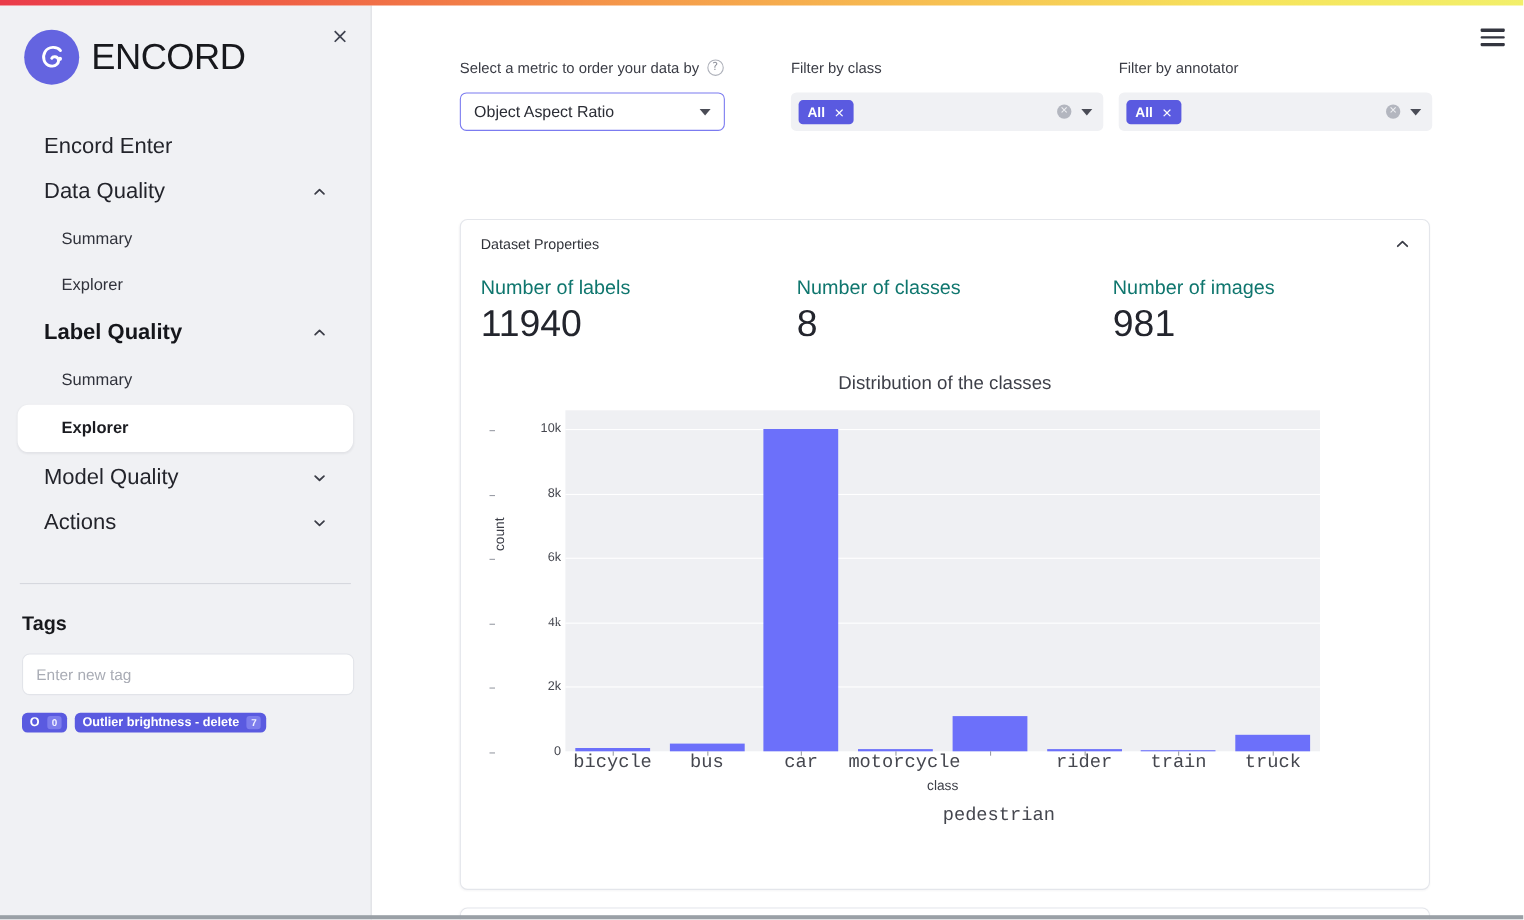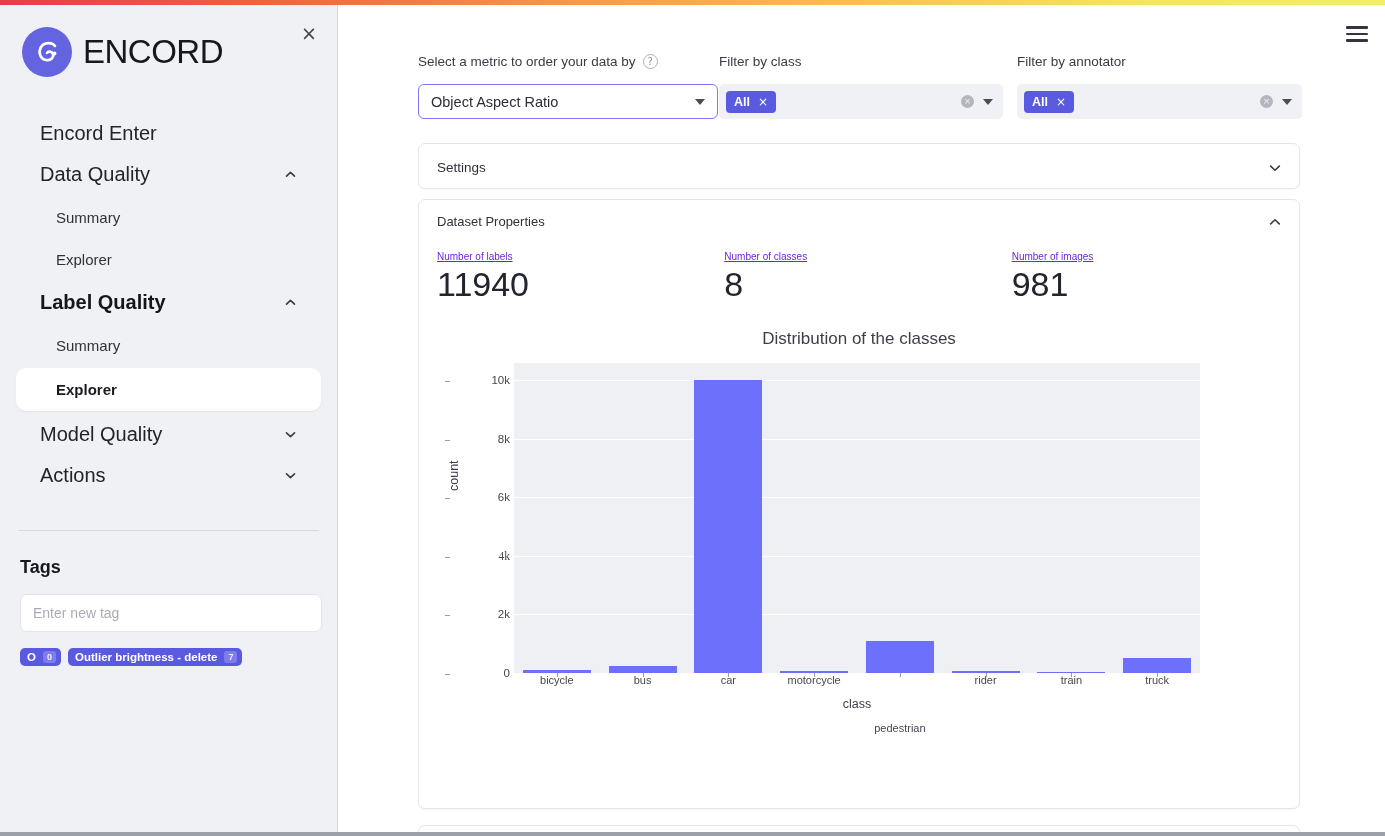--- a/index.html
+++ b/index.html
@@ -117,21 +117,21 @@
     font-size: 13.5px; color: #3a3c45; display: flex; align-items: center; gap: 7px;
     height: 20px;
   }
   .help-icon {
     width: 15px; height: 15px; border-radius: 50%;
     border: 1.2px solid #aeb1ba; color: #8d909a;
     font-size: 10px; line-height: 13px; text-align: center; cursor: pointer;
     font-family: "DejaVu Sans", sans-serif;
   }
   .select-box {
-    margin-top: 13px; width: 300px; height: 35px;
+    margin-top: 13px; width: 241px; height: 35px;
     border: 1.4px solid #7b7bf0; border-radius: 6px; background: #ffffff;
     display: flex; align-items: center; justify-content: space-between;
     padding: 0 12px; cursor: pointer;
   }
   .select-box .val { font-size: 14.5px; color: #2b2d35; }
   .caret { width: 0; height: 0; border-left: 5px solid transparent; border-right: 5px solid transparent; border-top: 6px solid #4a4c56; }
   .multi-box {
     margin-top: 13px; height: 35px; background: #f0f1f4; border-radius: 5px;
     display: flex; align-items: center; justify-content: space-between;
     padding: 0 10px 0 7px; cursor: pointer;
@@ -161,21 +161,21 @@
     padding: 0 18px; height: 46px;
     font-size: 13.5px; color: #2f313a; cursor: pointer;
   }
   .card-props { top: 194px; height: 610px; }
   .props-head {
     display: flex; align-items: center; justify-content: space-between;
     padding: 14px 18px 0 18px; font-size: 13px; color: #303239; cursor: pointer;
   }
   .stats { display: flex; padding: 22px 0 0 18px; }
   .stat { width: 288px; }
-  .stat-label { font-size: 10px; color: #6d28d9; text-decoration: underline; }
+  .stat-label { font-size: 18px; color: #0f766e; }
   .stat-value { font-size: 34px; color: #23252d; font-weight: 400; margin-top: 5px; line-height: 1.05; }
 
   
   .chart-title {
     text-align: center; font-size: 17px; color: #3d3f48; margin-top: 26px;
   }
   .chart-wrap { position: relative; margin-top: 14px; height: 360px; }
   .plot {
     position: absolute; left: 95px; top: 0; width: 686px; height: 310px;
     background: #eff0f3;
@@ -183,22 +183,22 @@
   .gridline { position: absolute; left: 0; width: 100%; height: 1px; background: #ffffff; }
   .ytick {
     position: absolute; right: 690px; width: 60px; text-align: right;
     font-size: 11.5px; color: #45474f; transform: translateY(-6px);
   }
   .ytick-mark { position: absolute; width: 5px; height: 1px; background: #9a9da6; left: -5px; }
   .bars { position: absolute; left: 0; bottom: 0; width: 100%; height: 100%; display: flex; align-items: flex-end; }
   .barcell { flex: 1 1 0; display: flex; flex-direction: column; align-items: center; justify-content: flex-end; height: 100%; position: relative; }
   .bar { width: 68px; background: #6c70fa; min-height: 1px; }
   .xtick {
-    position: absolute; top: 311px; font-size: 11px; color: #45474f;
-    width: 100%; text-align: center;
+    position: absolute; top: 311px; font-size: 17px; color: #45474f;
+    width: 100%; text-align: center; font-family: Liberation Mono, monospace;
   }
   .xtick-mark { position: absolute; top: 310px; left: 50%; width: 1px; height: 4px; background: #9a9da6; }
   .ylabel {
     position: absolute; left: 28px; top: 128px;
     font-size: 12.5px; color: #3d3f48;
     transform: rotate(-90deg); transform-origin: left top; white-space: nowrap;
   }
   .xlabel {
     position: absolute; left: 95px; width: 686px; top: 334px;
     text-align: center; font-size: 12.5px; color: #3d3f48;
@@ -356,30 +356,20 @@
           </span>
           <span class="box-right">
             <span class="clear-icon">×</span>
             <span class="caret"></span>
           </span>
         </div>
       </div>
 
     </div>
 
-    <div class="card card-settings">
-      <div class="card-head">
-        <span>Settings</span>
-        <span class="chev">
-          <svg width="14" height="14" viewBox="0 0 13 13">
-              <path d="M2.5 4.8 L6.5 8.6 L10.5 4.8" fill="none" stroke="#3b3d47" stroke-width="1.5" stroke-linecap="round" stroke-linejoin="round"></path>
-            </svg>
-        </span>
-      </div>
-    </div>
 
     <div class="card card-props">
 
       <div class="props-head">
         <span>Dataset Properties</span>
         <span class="chev">
           <svg width="14" height="14" viewBox="0 0 13 13">
               <path d="M2.5 8.2 L6.5 4.4 L10.5 8.2" fill="none" stroke="#3b3d47" stroke-width="1.5" stroke-linecap="round" stroke-linejoin="round"></path>
             </svg>
         </span>

